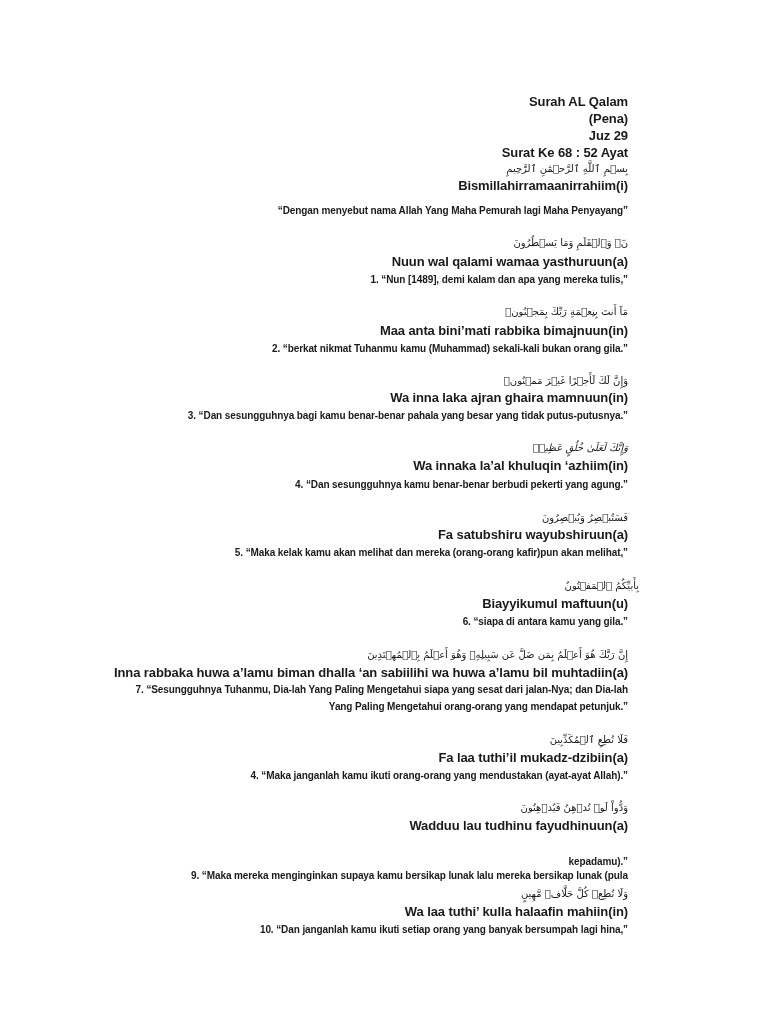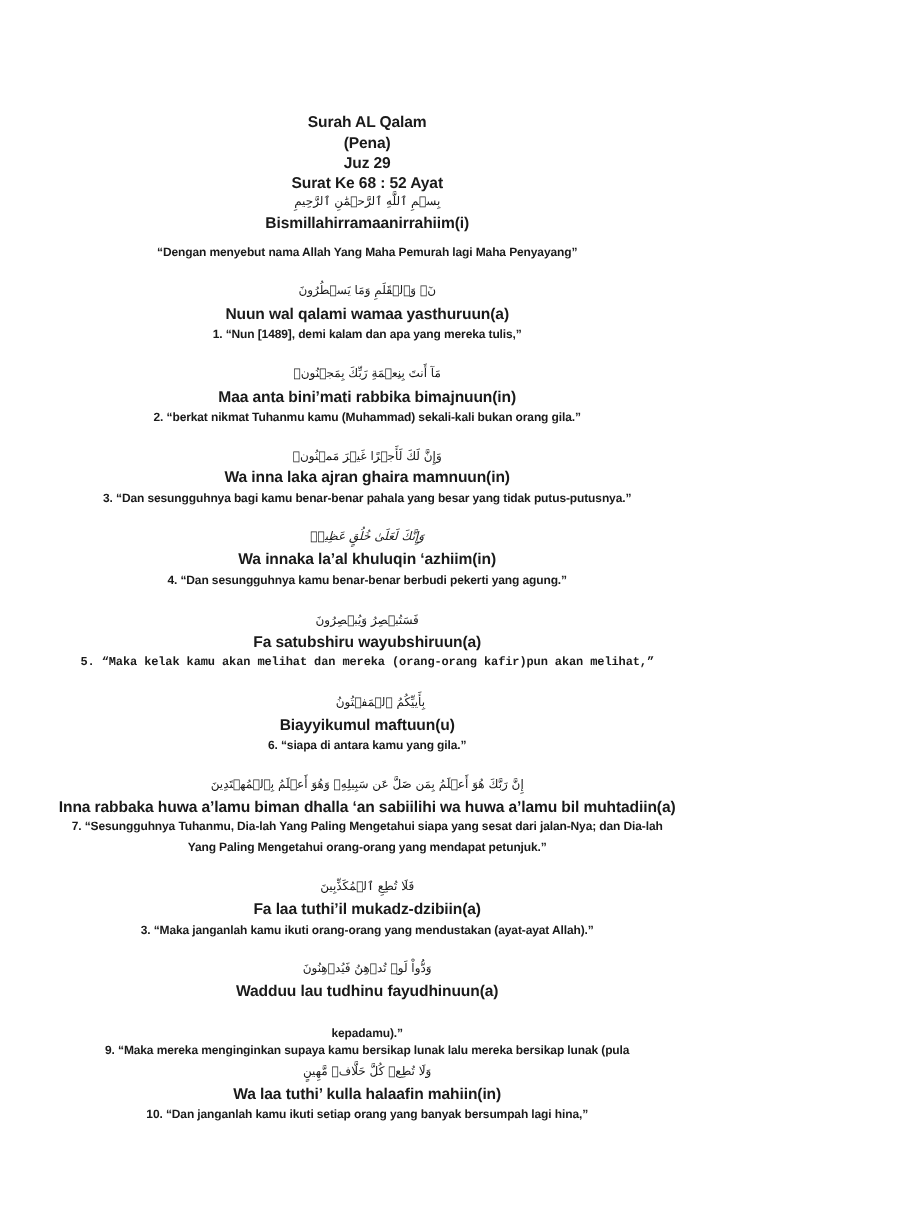--- a/index.html
+++ b/index.html
@@ -18,23 +18,23 @@
     .page {
       position: absolute;
       left: 0;
       top: 0;
       width: 768px;
       height: 1024px;
       background: #ffffff;
     }
     .line {
       position: absolute;
-      left: 0;
+      left: 16px;
       width: 612px;
-      text-align: center;
+      text-align: right;
       font-weight: bold;
       font-size: 13px;
       line-height: 17px;
       white-space: nowrap;
       letter-spacing: -0.1px;
     }
     .arabic {
       font-family: "DejaVu Sans", sans-serif;
       font-weight: normal;
       font-size: 10px;
@@ -70,34 +70,34 @@
   <div class="line arabic" style="top:374px;">وَإِنَّ لَكَ لَأَجۡرًا غَيۡرَ مَمۡنُونٖ</div>
   <div class="line" style="top:389px;">Wa inna laka ajran ghaira mamnuun(in)</div>
   <div class="line translation" style="top:407px;">3. “Dan sesungguhnya bagi kamu benar-benar pahala yang besar yang tidak putus-putusnya.”</div>
 
   <div class="line arabic" style="top:441px;font-style:italic;">وَإِنَّكَ لَعَلَىٰ خُلُقٍ عَظِيمٖ</div>
   <div class="line" style="top:457px;">Wa innaka la’al khuluqin ‘azhiim(in)</div>
   <div class="line translation" style="top:476px;">4. “Dan sesungguhnya kamu benar-benar berbudi pekerti yang agung.”</div>
 
   <div class="line arabic" style="top:511px;">فَسَتُبۡصِرُ وَيُبۡصِرُونَ</div>
   <div class="line" style="top:526px;">Fa satubshiru wayubshiruun(a)</div>
-  <div class="line translation" style="top:544px;font-family:Liberation Mono, monospace;">5. “Maka kelak kamu akan melihat dan mereka (orang-orang kafir)pun akan melihat,”</div>
+  <div class="line translation" style="top:544px;">5. “Maka kelak kamu akan melihat dan mereka (orang-orang kafir)pun akan melihat,”</div>
 
   <div class="line arabic" style="top:579px;margin-left:11px;">بِأَييِّكُمُ ٱلۡمَفۡتُونُ</div>
   <div class="line" style="top:595px;">Biayyikumul maftuun(u)</div>
   <div class="line translation" style="top:613px;">6. “siapa di antara kamu yang gila.”</div>
 
   <div class="line arabic" style="top:648px;">إِنَّ رَبَّكَ هُوَ أَعۡلَمُ بِمَن ضَلَّ عَن سَبِيلِهِۦ وَهُوَ أَعۡلَمُ بِٱلۡمُهۡتَدِينَ</div>
   <div class="line" style="top:664px;">Inna rabbaka huwa a’lamu biman dhalla ‘an sabiilihi wa huwa a’lamu bil muhtadiin(a)</div>
   <div class="line translation" style="top:681px;">7. “Sesungguhnya Tuhanmu, Dia-lah Yang Paling Mengetahui siapa yang sesat dari jalan-Nya; dan Dia-lah</div>
   <div class="line translation" style="top:698px;">Yang Paling Mengetahui orang-orang yang mendapat petunjuk.”</div>
 
   <div class="line arabic" style="top:733px;">فَلَا تُطِعِ ٱلۡمُكَذِّبِينَ</div>
   <div class="line" style="top:749px;">Fa laa tuthi’il mukadz-dzibiin(a)</div>
-  <div class="line translation" style="top:767px;">3. “Maka janganlah kamu ikuti orang-orang yang mendustakan (ayat-ayat Allah).”</div>
+  <div class="line translation" style="top:767px;">4. “Maka janganlah kamu ikuti orang-orang yang mendustakan (ayat-ayat Allah).”</div>
 
   <div class="line arabic" style="top:801px;">وَدُّواْ لَوۡ تُدۡهِنُ فَيُدۡهِنُونَ</div>
   <div class="line" style="top:817px;">Wadduu lau tudhinu fayudhinuun(a)</div>
   <div class="line translation" style="top:835px;margin-top:32px;">9. “Maka mereka menginginkan supaya kamu bersikap lunak lalu mereka bersikap lunak (pula</div>
   <div class="line translation" style="top:853px;">kepadamu).”</div>
 
   <div class="line arabic" style="top:887px;">وَلَا تُطِعۡ كُلَّ حَلَّافٖ مَّهِينٍ</div>
   <div class="line" style="top:903px;">Wa laa tuthi’ kulla halaafin mahiin(in)</div>
   <div class="line translation" style="top:921px;">10. “Dan janganlah kamu ikuti setiap orang yang banyak bersumpah lagi hina,”</div>
 

